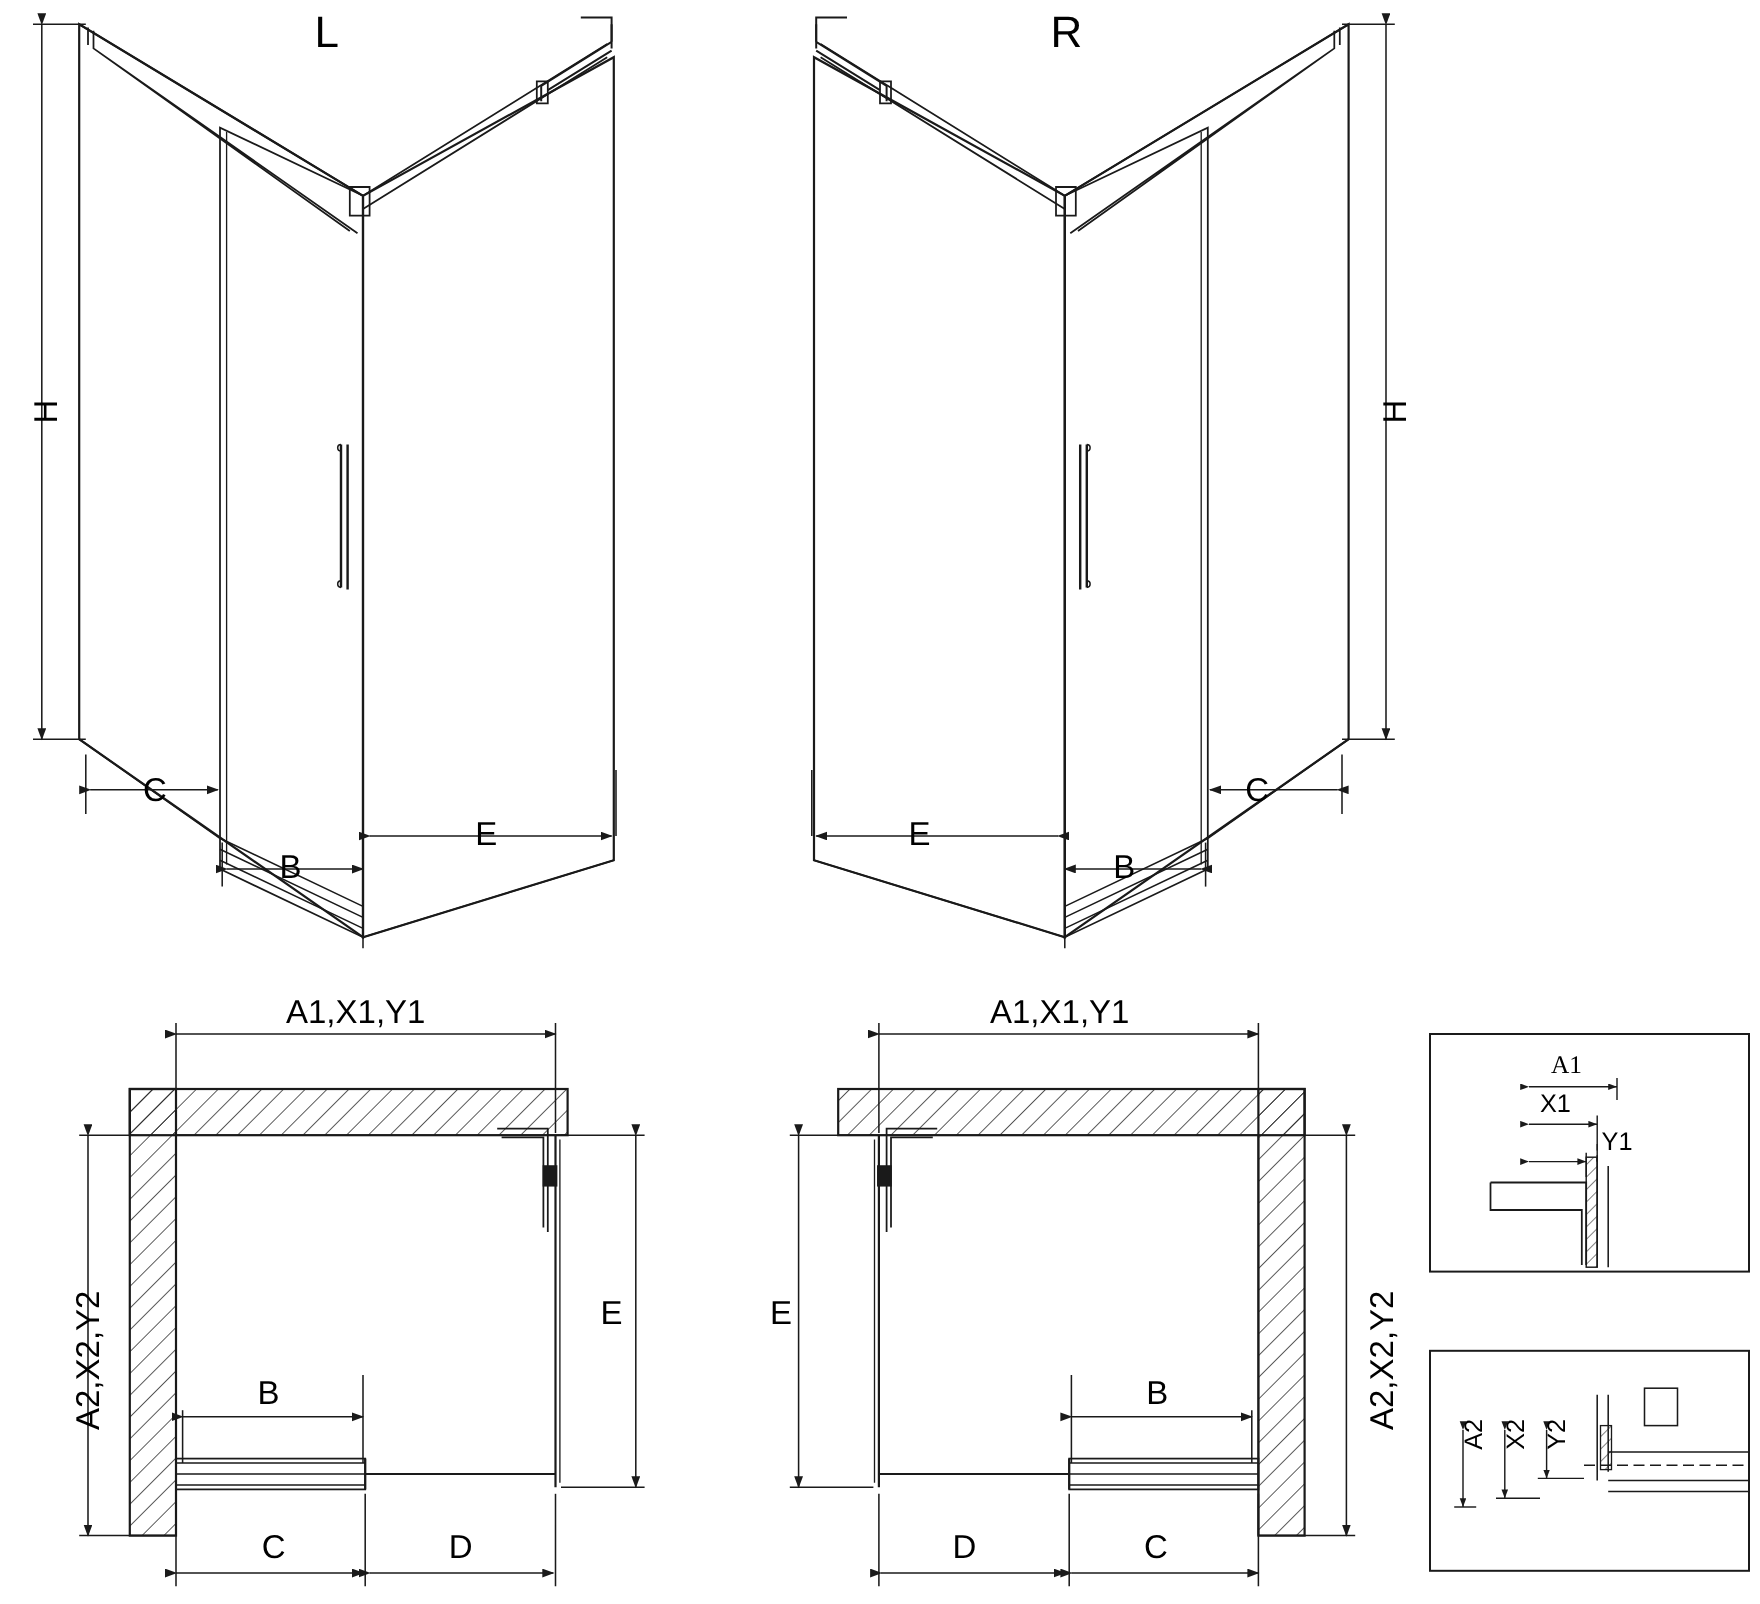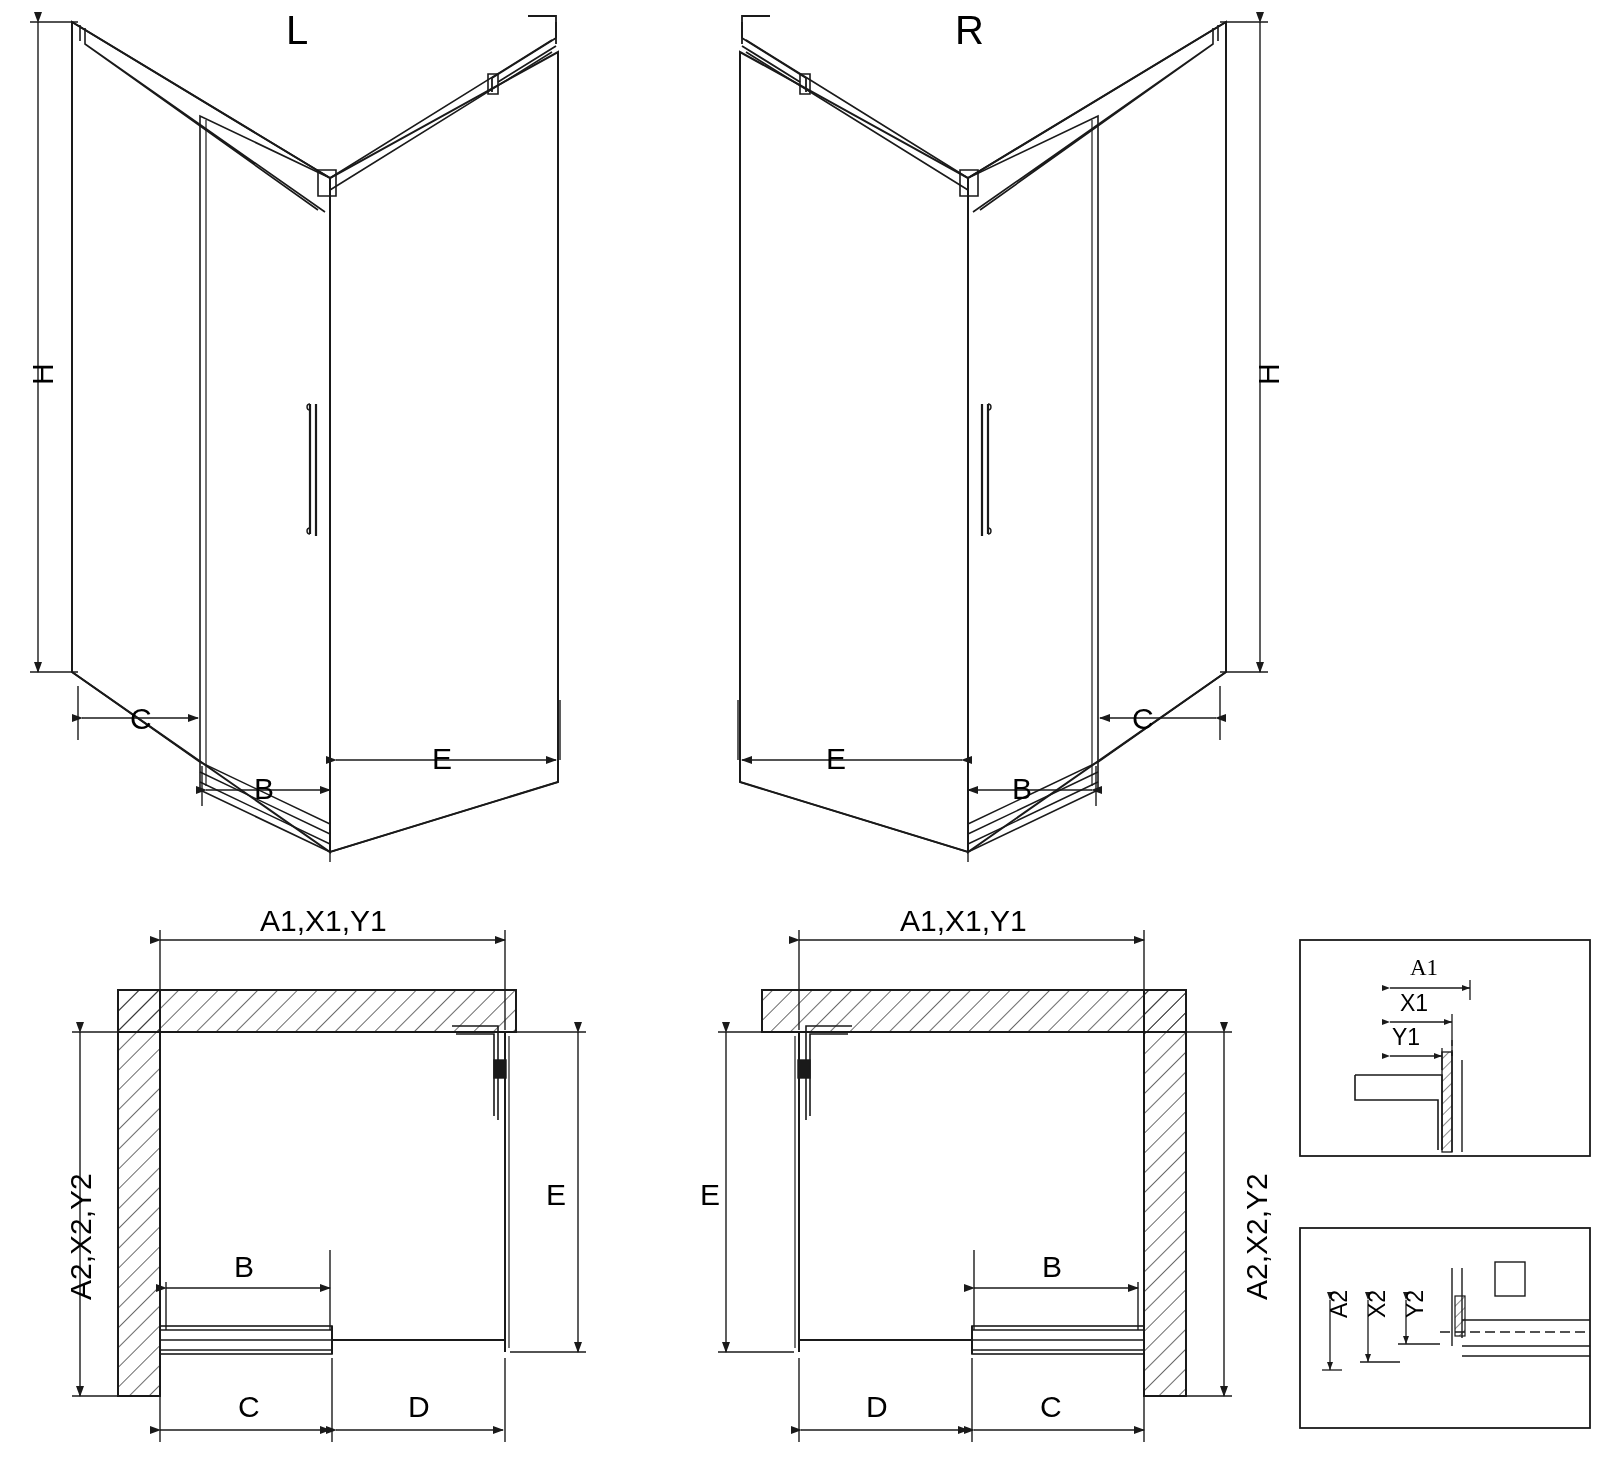--- a/index.html
+++ b/index.html
@@ -247,19 +247,19 @@
 
 <div class="lbl dim" style="left:900px;top:904px;">A1,X1,Y1</div>
 <div class="lbl dim vert" style="left:1240px;top:1300px;">A2,X2,Y2</div>
 <div class="lbl dim" style="left:700px;top:1178px;">E</div>
 <div class="lbl dim" style="left:1042px;top:1250px;">B</div>
 <div class="lbl dim" style="left:1040px;top:1390px;">C</div>
 <div class="lbl dim" style="left:866px;top:1390px;">D</div>
 
 <div class="lbl dimsm" style="left:1410px;top:955px;font-family:Liberation Serif, serif;">A1</div>
 <div class="lbl dimsm" style="left:1400px;top:990px;text-align:right;">X1</div>
-<div class="lbl dimsm" style="left:1392px;top:1024px;">Y1</div>
+<div class="lbl dimsm" style="left:1456px;top:1024px;">Y1</div>
 
 <div class="lbl dimsm vert" style="left:1326px;top:1318px;">A2</div>
 <div class="lbl dimsm vert" style="left:1364px;top:1318px;">X2</div>
 <div class="lbl dimsm vert" style="left:1402px;top:1318px;">Y2</div>
 
 </div>
 
 </body></html>

